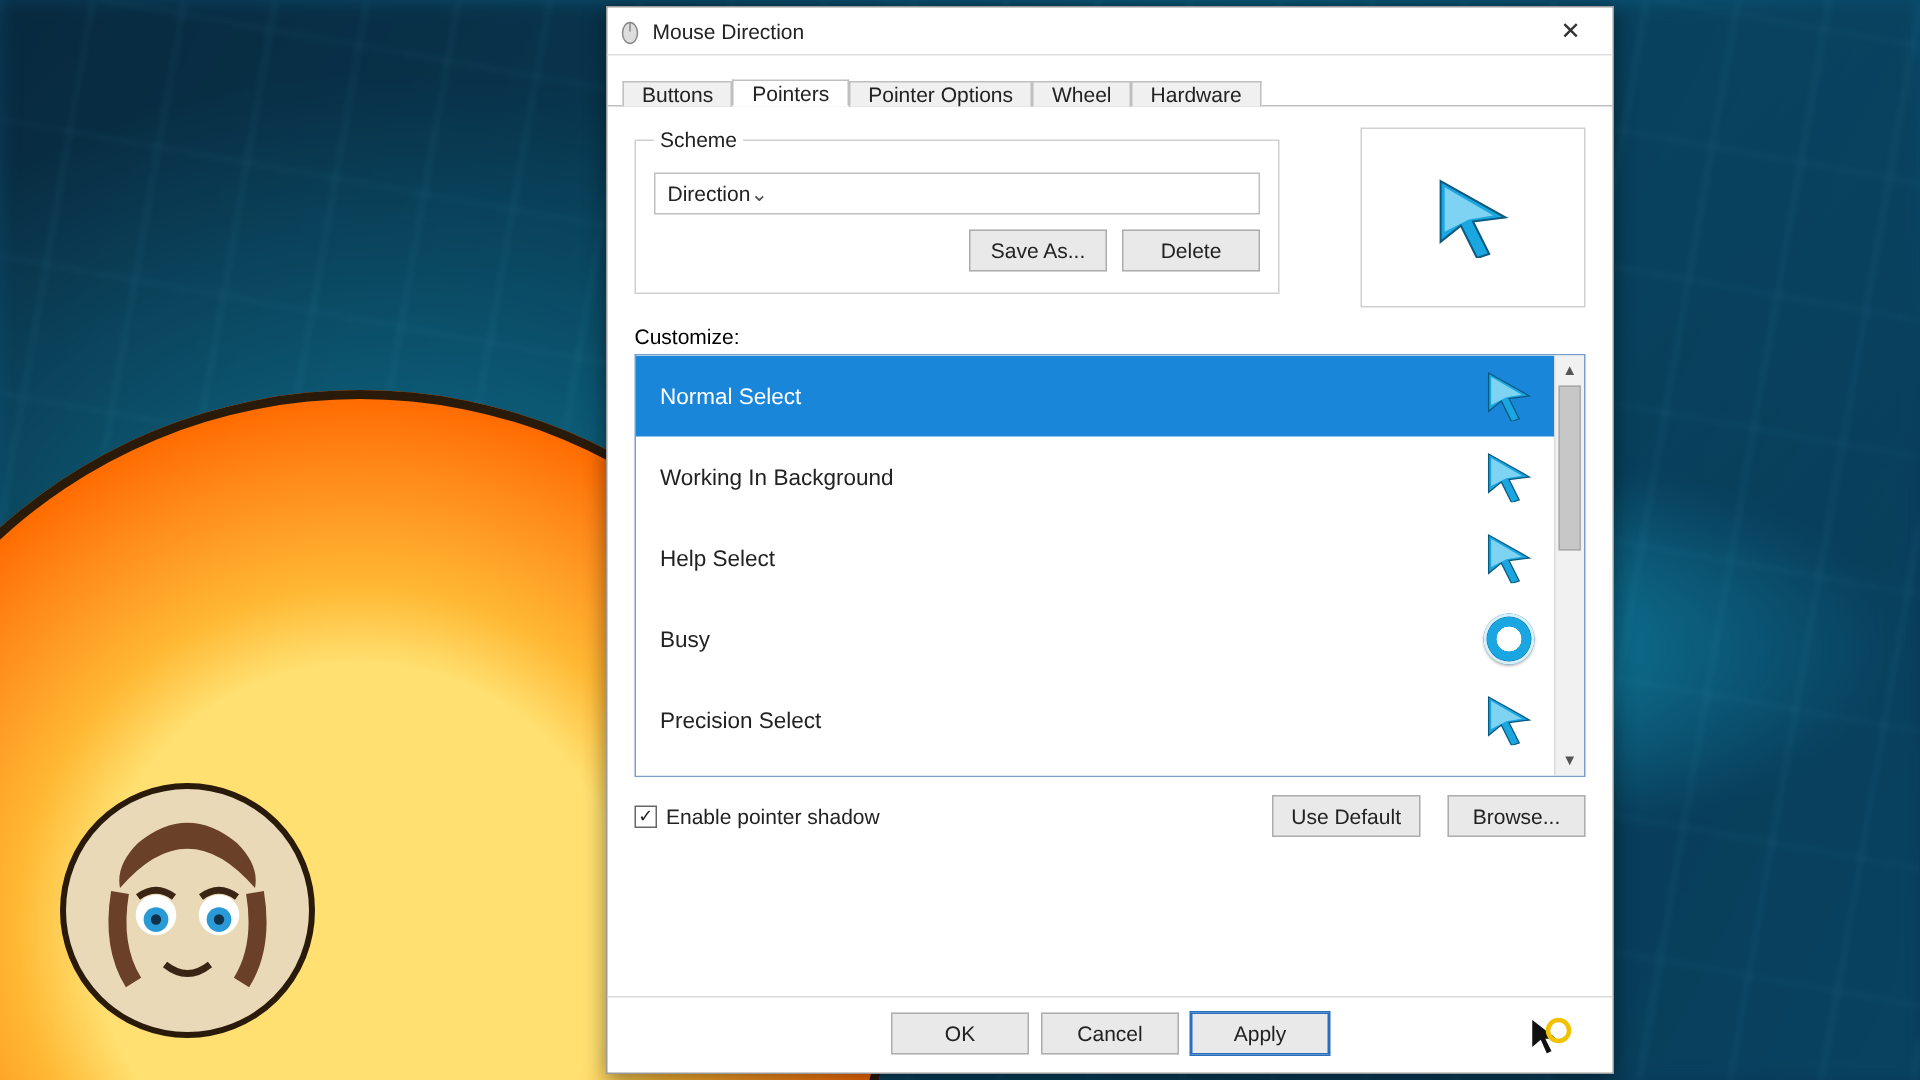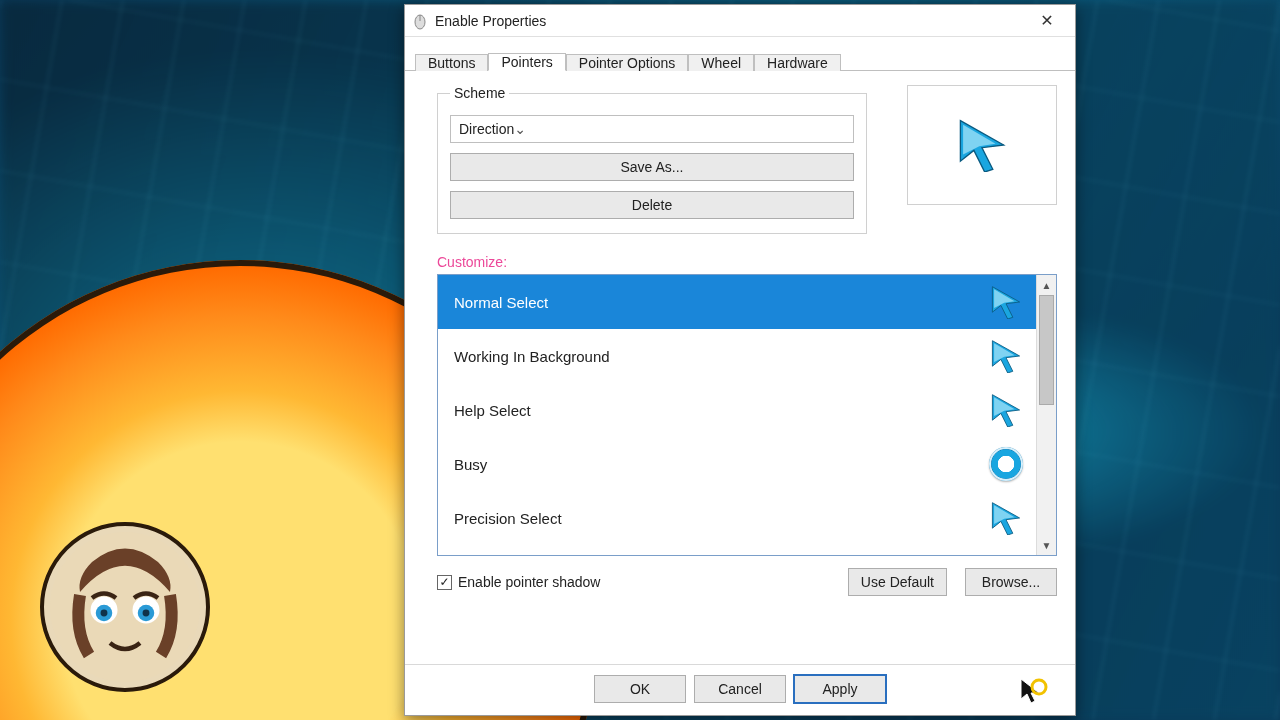--- a/index.html
+++ b/index.html
@@ -64,52 +64,52 @@
     display: flex; align-items: flex-end; gap: 0; padding: 4px 10px 0 10px;
     border-bottom: 1px solid #bfbfbf; height: 34px;
   }
   .tab {
     padding: 0 12px; font-size: 14px; color:#222;
     border: 1px solid #bfbfbf; border-bottom: none;
     background: #f0f0f0; position: relative; top: 1px;
   }
   .tab.active { background:#fff; border-bottom:1px solid #fff;margin-top:48px; }
 
-  .content { padding: 14px 18px 8px 18px; flex:1; position:relative;margin-left:14px; }
+  .content { padding: 14px 18px 8px 18px; flex:1; position:relative; }
 
   fieldset.scheme {
     border: 1px solid #d0d0d0; padding: 10px 12px 14px 12px;
     width: 430px; position: relative;
   }
   fieldset.scheme legend { padding: 0 4px; font-size: 14px; color:#222; }
 
   .combo {
     width: 404px; height: 28px; border:1px solid #bfbfbf;
     display:flex; align-items:center; justify-content:flex-start;
     padding: 0 8px; color:#222; background:#fff; margin-top:4px;
   }
   .combo .chev { color:#555; }
 
-  .scheme-btns { display:flex; gap:10px; justify-content:flex-end; margin-top:10px;flex-direction:column; }
+  .scheme-btns { display:flex; gap:10px; justify-content:flex-end; margin-top:10px; }
   .btn {
     min-width: 92px; height: 28px; padding: 0 12px;
     border: 1px solid #adadad; background: #e9e9e9; color:#222;
     display:inline-flex; align-items:center; justify-content:center;
     font-size: 14px;
   }
   .btn.primary { border-color:#2a6fbf; outline:1px solid #2a6fbf; }
 
   .preview-box {
     position: absolute; top: 14px; right: 18px;
     width: 150px; height: 120px; border:1px solid #d0d0d0;
     display:flex; align-items:center; justify-content:center;
   }
   .arrow-cursor { width: 54px; height: 54px; }
 
-  .customize-label { margin-top: 20px; font-size:14px; color:#ec4899; }
+  .customize-label { margin-top: 20px; font-size:14px; color:#000000; }
 
   .listwrap {
     margin-top: 4px; border:1px solid #7a9ec9; height: 282px;
     display:flex; position:relative;
   }
   .listbox { flex:1; overflow:hidden; background:#fff; }
   .row {
     height: 54px; display:flex; align-items:center; justify-content:space-between;
     padding: 0 12px 0 16px; color:#222; font-size:15px;
   }
@@ -193,21 +193,21 @@
 
 <div class="dialog">
 
   <div class="titlebar">
     <span class="icon">
       <svg viewBox="0 0 18 18">
           <ellipse cx="9" cy="10" rx="5" ry="7" fill="#ddd" stroke="#888"></ellipse>
           <line x1="9" y1="3" x2="9" y2="9" stroke="#888"></line>
         </svg>
     </span>
-    <span class="title">Enable Properties</span>
+    <span class="title">Mouse Direction</span>
     <span class="spacer"></span>
     <div class="close">
       <span>✕</span>
     </div>
   </div>
 
   <div class="tabstrip">
     <div class="tab">Buttons</div>
     <div class="tab active">Pointers</div>
     <div class="tab">Pointer Options</div>

